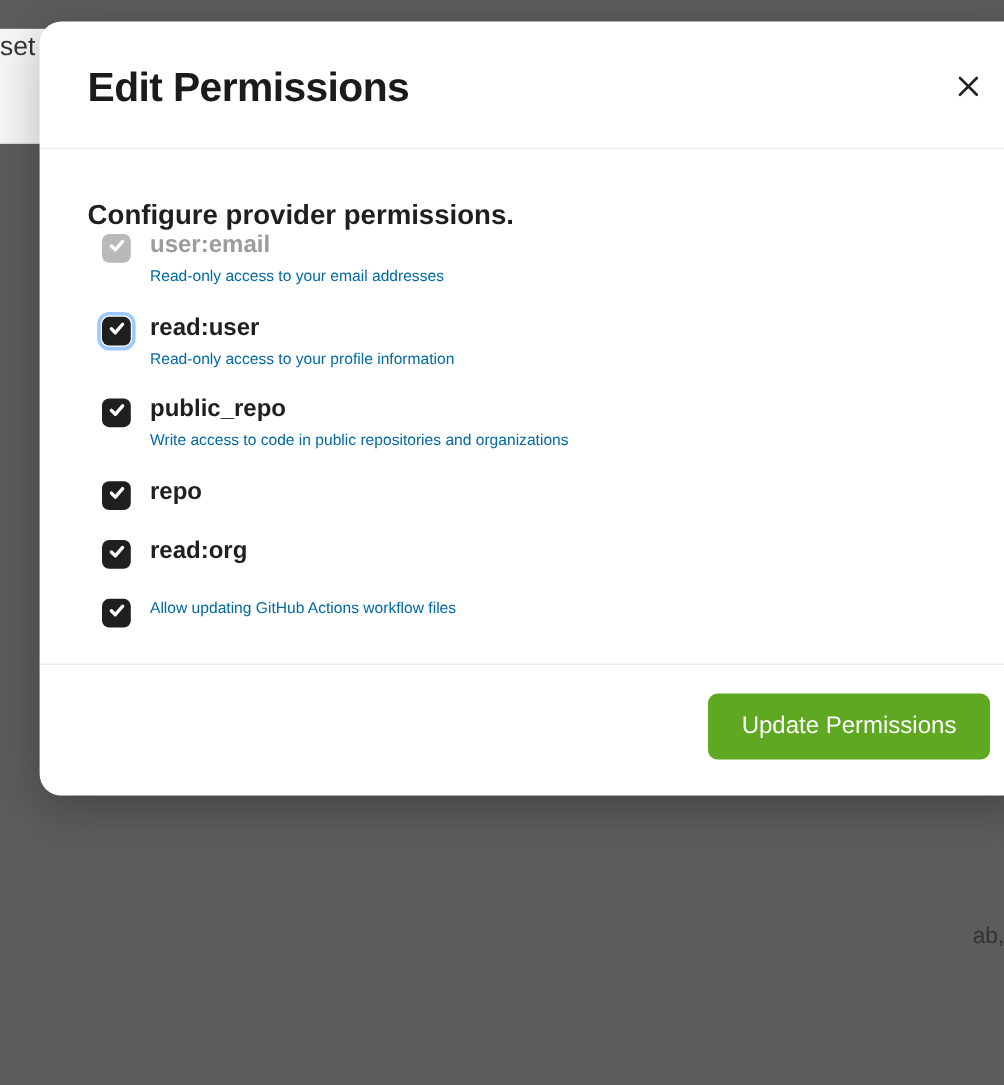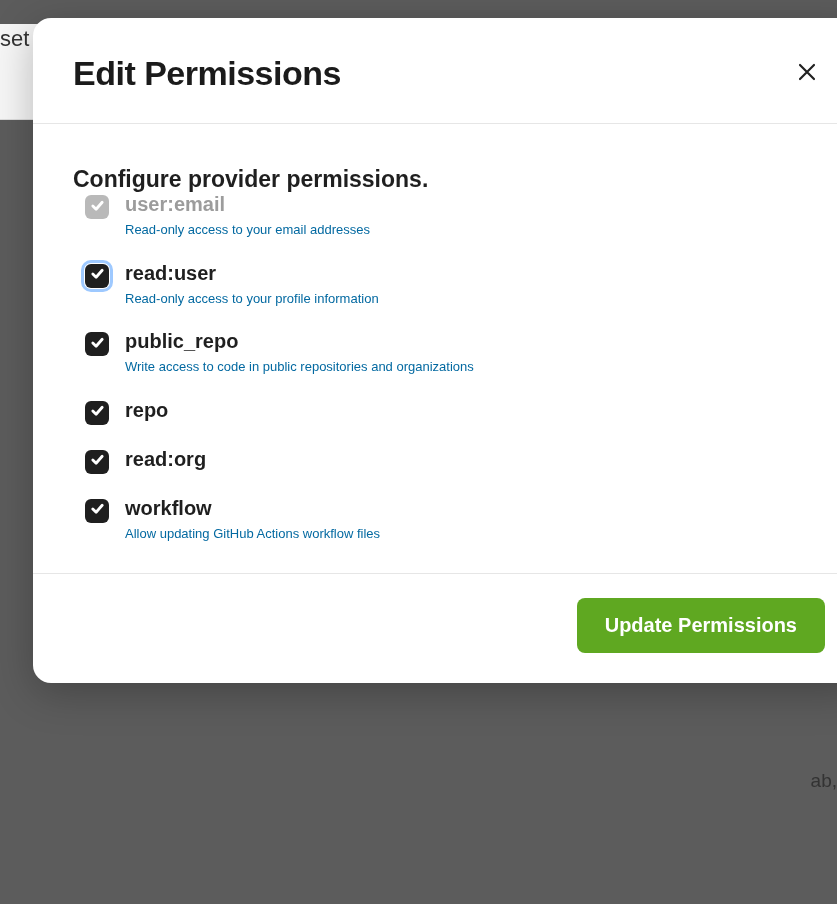--- a/index.html
+++ b/index.html
@@ -145,21 +145,21 @@
     .modal-footer {
       padding: 24px 40px 30px 40px;
       border-top: 1px solid #e6e6e6;
       display: flex;
       justify-content: flex-end;
     }
     .btn-primary {
       background: #5fa821;
       color: #ffffff;
       font-size: 20px;
-      font-weight: 700;
+      font-weight: 400;
       padding: 16px 28px;
       border: none;
       border-radius: 8px;
       cursor: pointer;
     }
   </style>
 </head>
 <body>
 
 <div class="bg-text-left">
@@ -241,21 +241,20 @@
               <div class="perm-label">read:org</div>
             </div>
           </div>
           <div class="perm-item">
             <div class="checkbox checked">
               <span><svg viewBox="0 0 16 16">
                   <path d="M3 8.5 L6.5 12 L13 4.5" stroke-linecap="round" stroke-linejoin="round"></path>
                 </svg></span>
             </div>
             <div class="perm-text">
-              <div class="perm-label">workflow</div>
               <div class="perm-desc">Allow updating GitHub Actions workflow files</div>
             </div>
           </div>
         </div>
     </div>
 
     <div class="modal-footer">
       <button class="btn-primary">Update Permissions</button>
     </div>
 

